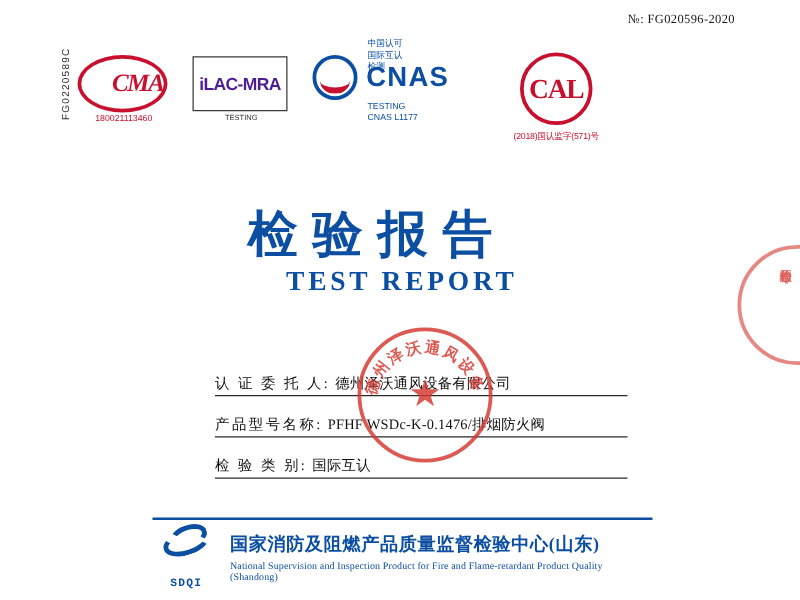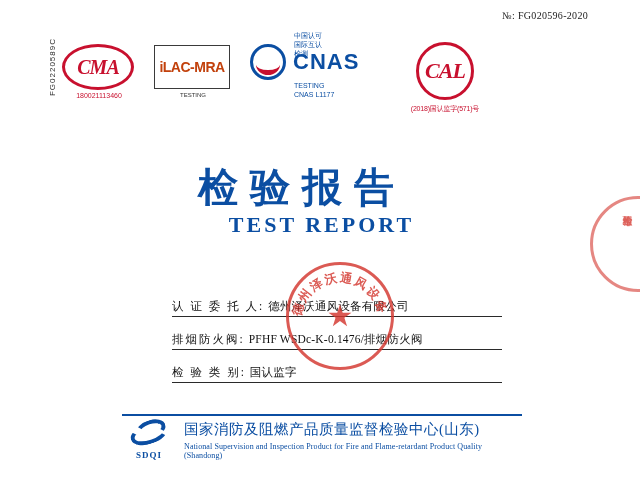--- a/index.html
+++ b/index.html
@@ -59,21 +59,21 @@
   
   .logo-cma { left: 0; width: 74px; }
   .cma-ellipse {
     width: 72px;
     height: 46px;
     border: 3px solid #c8102e;
     border-radius: 50%;
     box-sizing: border-box;
     display: flex;
     align-items: center;
-    justify-content: center;
+    justify-content: flex-end;
     margin-top: 2px;
   }
   .cma-text {
     color: #c8102e;
     font-size: 20px;
     font-weight: bold;
     font-style: italic;
     letter-spacing: -1px;
     font-family: "Liberation Serif", serif;
   }
@@ -95,21 +95,21 @@
     box-sizing: border-box;
     display: flex;
     align-items: center;
     justify-content: center;
     margin-top: 3px;
     background: #fff;
   }
   .ilac-text {
     font-size: 14px;
     font-weight: bold;
-    color: #c2410c;
+    color: #4c1d95;
     letter-spacing: -0.5px;
     font-family: "Liberation Sans", sans-serif;
   }
   .ilac-sub {
     font-size: 6px;
     color: #333;
     margin-top: 3px;
     line-height: 1.2;
     font-family: "Liberation Sans", sans-serif;
   }
@@ -176,21 +176,20 @@
     margin: 0 auto;
     position: relative;
     display: flex;
     align-items: center;
     justify-content: center;
   }
   .cal-inner {
     color: #c8102e;
     font-size: 22px;
     font-weight: bold;
-    font-style: italic;
     letter-spacing: -1px;
     font-family: "Liberation Serif", serif;
   }
   .cal-sub {
     color: #c8102e;
     font-size: 7px;
     margin-top: 4px;
     letter-spacing: -0.2px;
     font-family: "Liberation Sans", sans-serif;
   }
@@ -361,27 +360,27 @@
     border-left-color: transparent;
     border-bottom-color: transparent;
     transform: rotate(-18deg);
     box-sizing: border-box;
   }
   .sdqi-text {
     font-size: 9px;
     font-weight: bold;
     color: #0b4ea2;
     letter-spacing: 1px;
-    margin-top: 0;
-    font-family: Liberation Serif, serif;
+    margin-top: 12px;
+    font-family: Liberation Mono, monospace;
   }
   .footer-texts { flex: 1; }
   .footer-cn {
     font-size: 14.5px;
-    font-weight: normal;
+    font-weight: bold;
     color: #0b4ea2;
     letter-spacing: 0.5px;
     font-family: "Liberation Serif", serif;
   }
   .footer-en {
     font-size: 8px;
     color: #0b4ea2;
     margin-top: 3px;
     letter-spacing: 0.1px;
     font-family: "Liberation Serif", serif;
@@ -438,26 +437,26 @@
 
   <div class="title-cn">检验报告</div>
   <div class="title-en">TEST REPORT</div>
 
   <div class="fields">
     <div class="field-row">
       <span class="field-label">认 证 委 托 人:</span>
       <span class="field-value">德州泽沃通风设备有限公司</span>
     </div>
     <div class="field-row">
-      <span class="field-label">排烟防火阀:</span>
+      <span class="field-label">产品型号名称:</span>
       <span class="field-value">PFHF WSDc-K-0.1476/排烟防火阀</span>
     </div>
     <div class="field-row">
       <span class="field-label">检 验 类 别:</span>
-      <span class="field-value">国认监字</span>
+      <span class="field-value">国际互认</span>
     </div>
   </div>
 
   <div class="stamp">
     <div class="arc-text">
       <svg viewBox="0 0 108 108">
         <path id="arcpath" d="M 12,60 A 42,42 0 0 1 96,60" fill="none"></path>
         <text>
           <textPath href="#arcpath" startOffset="4%">德州泽沃通风设备有限公司</textPath>
         </text>

